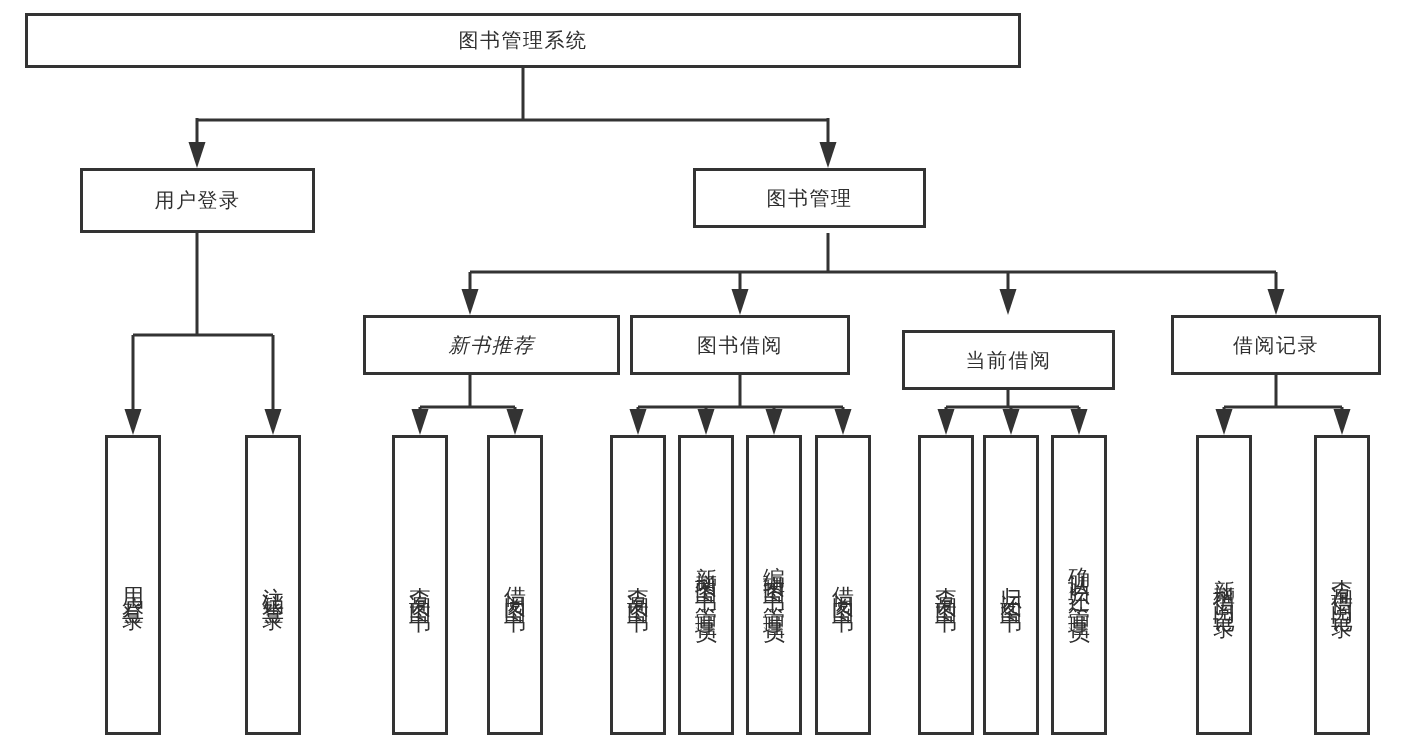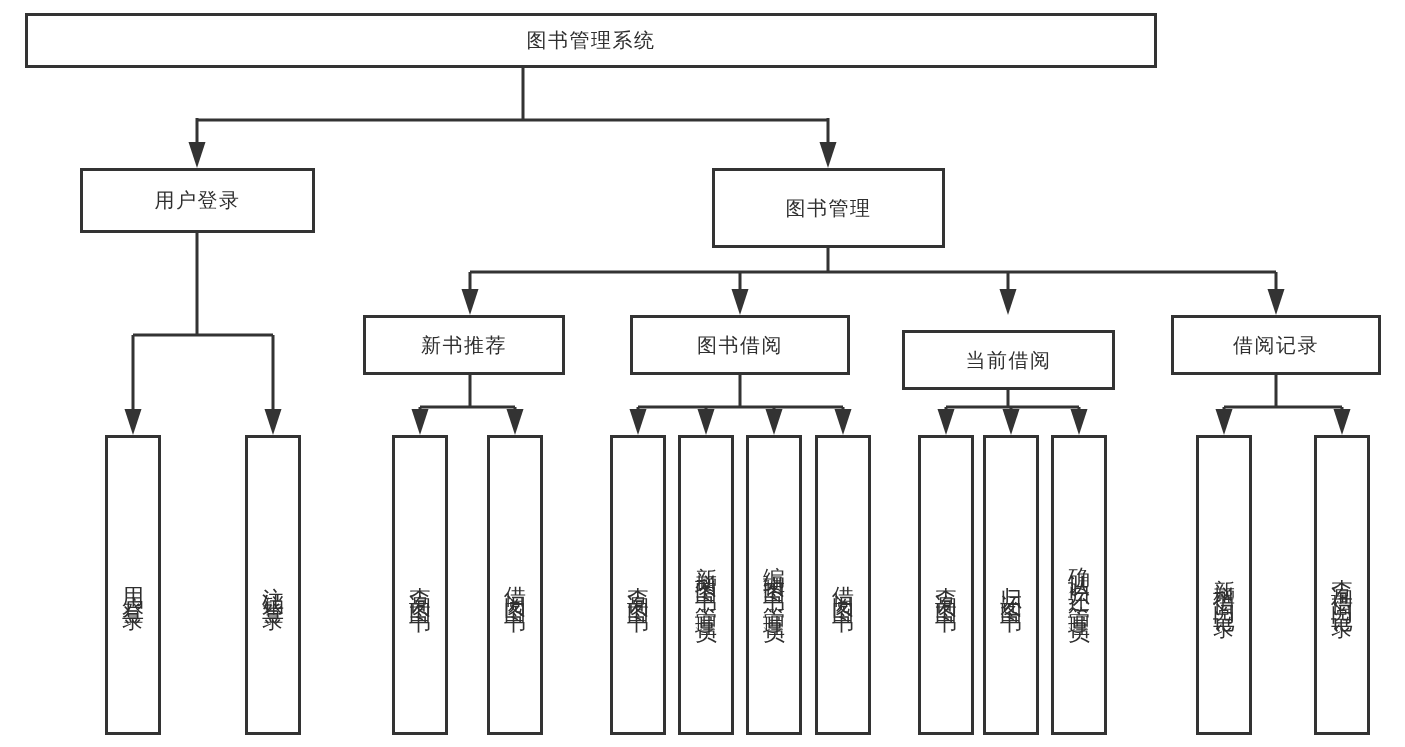--- a/index.html
+++ b/index.html
@@ -26,25 +26,25 @@
     align-items: center;
     justify-content: center;
     color: #2f2f2f;
     z-index: 2;
   }
   .h-label {
     font-size: 20px;
     letter-spacing: 1.5px;
     white-space: nowrap;
   }
-  .node-root   { left: 25px;  top: 13px;  width: 1132px; height: 55px; }
+  .node-root   { left: 25px;  top: 13px;  width: 996px; height: 55px; }
   .node-l2a    { left: 80px;  top: 168px; width: 235px; height: 65px; }
-  .node-l2b    { left: 712px; top: 168px; width: 233px; height: 80px; }
+  .node-l2b    { left: 693px; top: 168px; width: 233px; height: 60px; }
   .node-l3     { top: 315px; height: 60px; }
-  .node-l3a    { left: 363px;  width: 202px; }
+  .node-l3a    { left: 363px;  width: 257px; font-style: italic; }
   .node-l3b    { left: 630px;  width: 220px; align-items: center; }
   .node-l3c    { left: 902px;  width: 213px; margin-top: 15px; }
   .node-l3d    { left: 1171px; width: 210px; }
   .leaf {
     top: 435px;
     width: 56px;
     height: 300px;
   }
   .v-label {
     writing-mode: vertical-rl;

